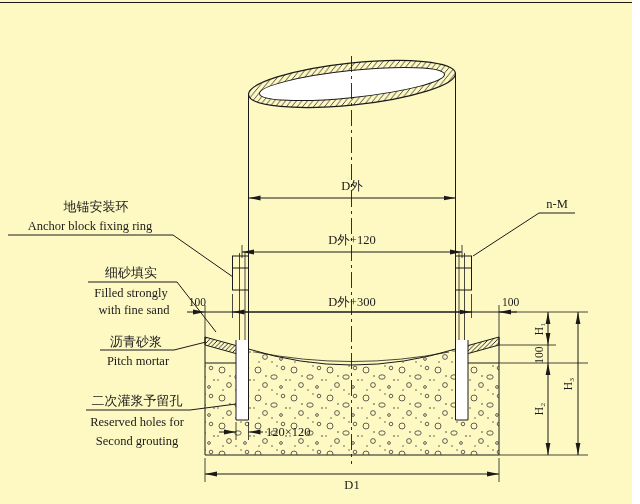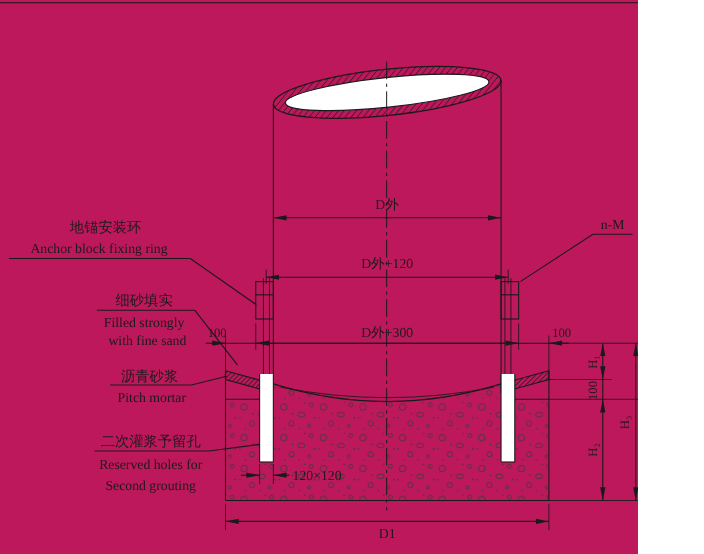--- a/index.html
+++ b/index.html
@@ -1,17 +1,17 @@
 <!DOCTYPE html>
 <html><head>
 <meta charset="utf-8">
 <style>
   html,body{margin:0;padding:0;background:#fff;}
   .stage{
-    width:580px;height:504px;position:relative;background:#be185d;
+    width:632px;height:504px;position:relative;background:#fef9c3;
     font-family:"Liberation Serif","DejaVu Serif",serif;
     overflow:hidden;
   }
   svg text{fill:#1a1a1a;}
   .zh{font-size:13px;}
   .en{font-size:12.5px;}
   .dim{font-size:12.5px;}
   .dimsm{font-size:11.5px;}
   .ln{stroke:#1a1a1a;stroke-width:1;fill:none;}
   .lnthin{stroke:#1a1a1a;stroke-width:0.8;fill:none;}

